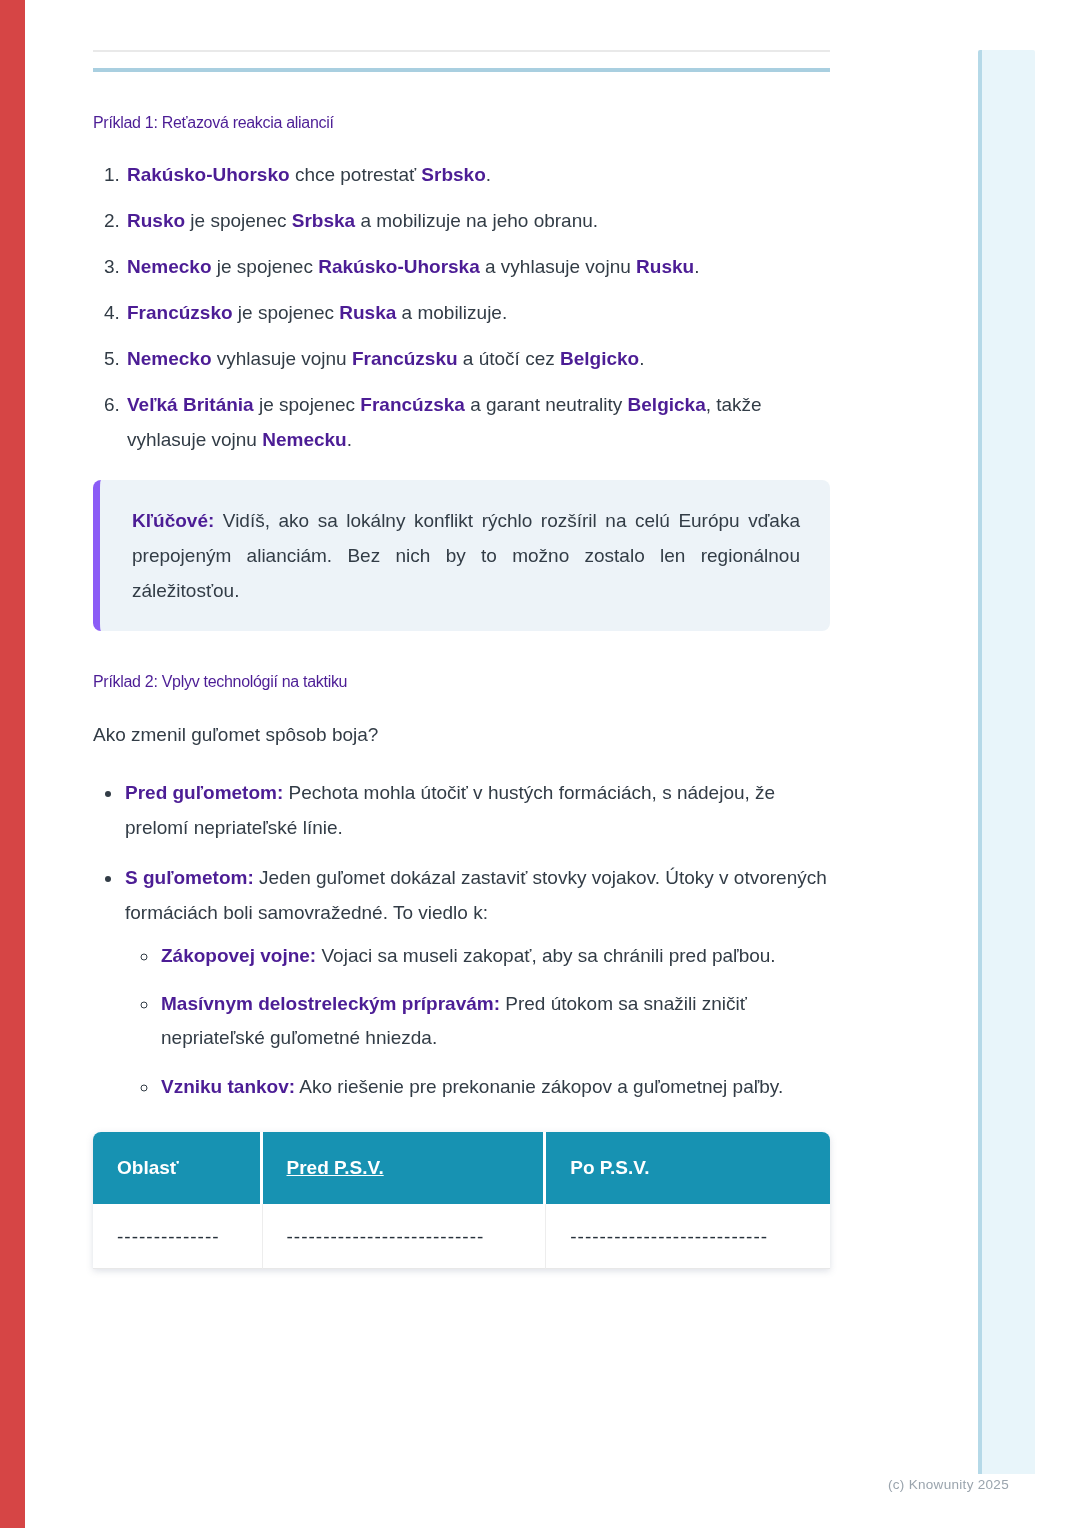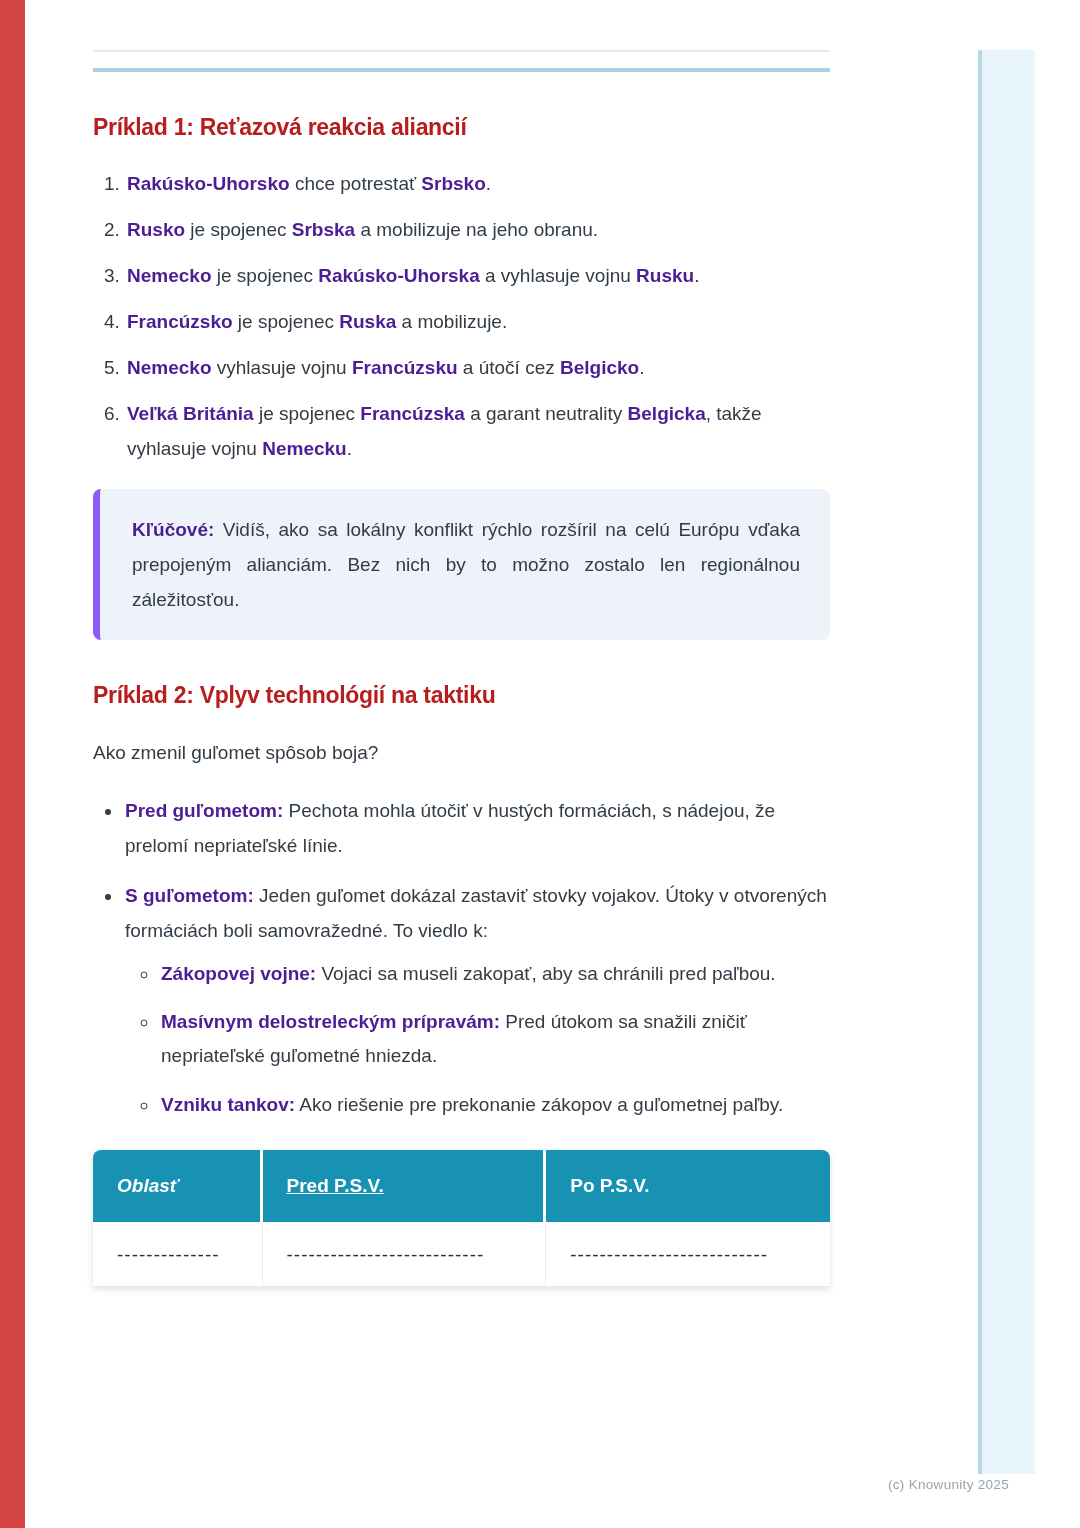--- a/index.html
+++ b/index.html
@@ -31,22 +31,22 @@
   }
   .hairline { margin-top:50px; height:2px; background:#e9e9e9; }
   h1.page-title {
     margin-top:46px;
     font-size:34px; font-weight:700; letter-spacing:-0.5px;
     color:#177a9f;
   }
   .title-underline { margin-top:16px; height:4px; background:#a9cfe0; }
   h2.section-heading {
     margin:42px 0 26px;
-    font-size:23px; font-weight:700; letter-spacing:-0.3px;
-    color:#b91c1c;
+    font-size:16px; font-weight:400; letter-spacing:-0.3px;
+    color:#4c1d95;
   }
   p.intro { font-size:19px; line-height:1.85; margin-bottom:24px; }
   strong { font-weight:700; color:#4c1d95; }
 
   ol.chain-list { margin:4px 0 22px 0; padding-left:32px; font-size:19px; }
   ol.chain-list li { margin-bottom:11px; line-height:1.84; padding-left:2px; }
 
   .callout {
     margin:20px 0 0;
     background:#edf3f8;
@@ -68,21 +68,21 @@
     border-collapse:separate; border-spacing:0;
     box-shadow:0 2px 7px rgba(100,116,139,.22);
     border-radius:8px 8px 0 0;
   }
   table.consequences th {
     background:#1792b2; color:#ffffff;
     font-size:19px; font-weight:700; text-align:left;
     padding:25px 24px;
   }
   table.consequences th:not(:last-child) { border-right:3px solid #ffffff; }
-  table.consequences th:first-child { border-radius:8px 0 0 0; width:23%;font-style:italic; }
+  table.consequences th:first-child { border-radius:8px 0 0 0; width:23%; }
   table.consequences th:nth-child(2) { width:38.5%;text-decoration:underline; }
   table.consequences th:last-child  { border-radius:0 8px 0 0; width:38.5%; }
   table.consequences td {
     background:#ffffff; color:#27313b;
     font-size:19px; padding:22px 24px 20px;
     border-bottom:1px solid #e8e8e8;
     letter-spacing:1px;
   }
   table.consequences td:not(:last-child) { border-right:1px solid #ededed; }
 </style>

